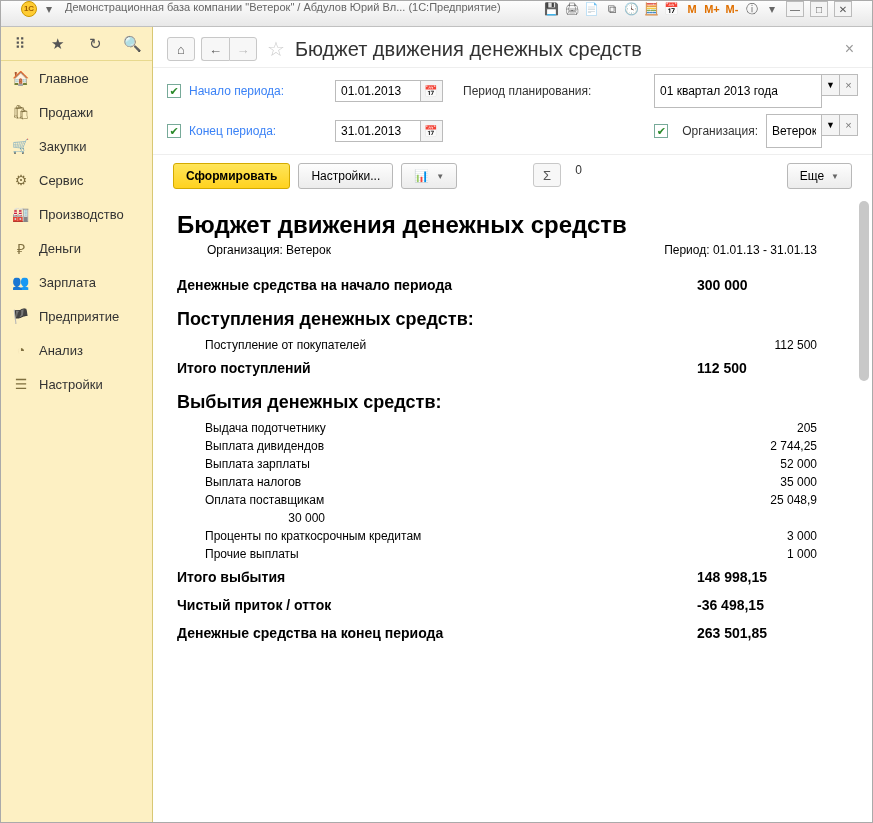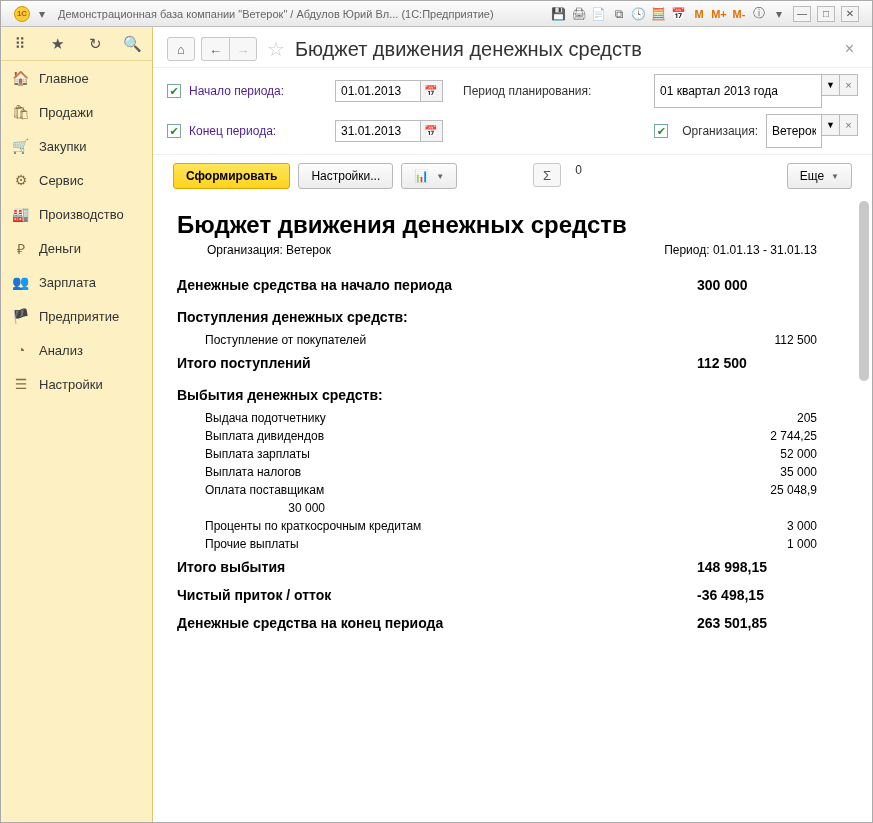--- a/index.html
+++ b/index.html
@@ -17,22 +17,21 @@
   background: #fff;
   border: 1px solid #aaa;
   display: flex;
   flex-direction: column;
 }
 .titlebar {
   height: 26px;
   background: linear-gradient(#fdfdfd,#e8e8e8);
   border-bottom: 1px solid #c0c0c0;
   display: flex;
-  align-items: center;
-  padding: 0 13px;
+  padding: 0 20px;
   gap: 4px;
 }
 .titlebar .logo {
   width: 16px; height: 16px;
   background: #ffcc33; border-radius: 50%;
   border:1px solid #cc9900;
   font-size:8px; text-align:center; line-height:14px; color:#a06000; font-weight:bold;
 }
 .titlebar .title { color:#666; font-size:11px; flex:0 0 auto; margin-left:4px; }
 .titlebar .spacer { flex:1; }
@@ -75,21 +74,21 @@
 .navgroup { display:flex; }
 .navgroup .iconbtn:first-child { border-radius:3px 0 0 3px; border-right:none;}
 .navgroup .iconbtn:last-child { border-radius:0 3px 3px 0;}
 .star { color:#ccc; font-size:20px; cursor:pointer; margin:0 4px;}
 .hdr-title { font-size:20px; color:#333; }
 .hdr .close { margin-left:auto; color:#999; font-size:16px; cursor:pointer; padding:0 4px;}
 
 .params { padding:6px 14px; display:flex; flex-direction:column; gap:6px; border-bottom:1px solid #eee;}
 .prow { display:flex; align-items:center; gap:8px; }
 .chk { width:14px; height:14px; border:1px solid #7a9; background:#fff; display:inline-flex; align-items:center; justify-content:center; color:#2a8a2a; font-size:11px; cursor:pointer;}
-.plabel { width:112px; color:#4c1d95; }
+.plabel { width:112px; color:#3b82f6; }
 .dateinput { display:flex;margin-left:26px; }
 .dateinput input { width:86px; height:22px; border:1px solid #bbb; padding:0 5px; font-size:12px;}
 .dateinput .cal { width:22px; height:22px; border:1px solid #bbb; border-left:none; background:#f4f4f4; display:flex; align-items:center; justify-content:center; font-size:11px; cursor:pointer; color:#666;}
 .plabel2 { color:#333; margin-left:12px;}
 .select { display:flex; margin-left:auto;}
 .select input { height:34px; border:1px solid #bbb; padding:0 5px; font-size:12px;}
 .select .dd { width:18px; height:22px; border:1px solid #bbb; border-left:none; background:#f4f4f4; display:flex; align-items:center; justify-content:center; font-size:9px; cursor:pointer;}
 .select .clr { width:18px; height:22px; border:1px solid #bbb; border-left:none; background:#f4f4f4; display:flex; align-items:center; justify-content:center; font-size:11px; cursor:pointer; color:#777;}
 
 .toolbar { padding:8px 20px; display:flex; align-items:flex-start; gap:8px; }
@@ -101,21 +100,21 @@
 .toolbar .right { margin-left:auto; }
 
 .report { flex:1; overflow-y:auto; padding:8px 24px 20px 24px; position:relative;}
 .report-inner { max-width: 640px; }
 .rtitle { font-size:24px; font-weight:bold; margin:6px 0 4px 0;}
 .rsub { display:flex; justify-content:space-between; font-size:12px; margin-bottom:14px;margin-left:30px;}
 .rline { display:flex; justify-content:space-between; padding:6px 0;}
 .rline .lbl { }
 .rline .val { text-align:left; min-width:120px;}
 .bold { font-weight:bold; font-size:14px;}
-.section { font-weight:bold; font-size:14px; padding:10px 0 6px 0;}
+.section { font-weight:bold; font-size:18px; padding:10px 0 6px 0;}
 .sub { padding:2px 0 2px 28px; display:flex; justify-content:space-between; font-size:12px;}
 .sub .val { text-align:right; min-width:120px;}
 .scrollbar { position:absolute; right:2px; top:4px; bottom:4px; width:12px; }
 .scrollbar .thumb { position:absolute; top:0; width:10px; height:180px; background:#c8c8c8; border-radius:5px; left:1px;}
 </style>
 </head>
 <body>
 
 <div class="window">
 

